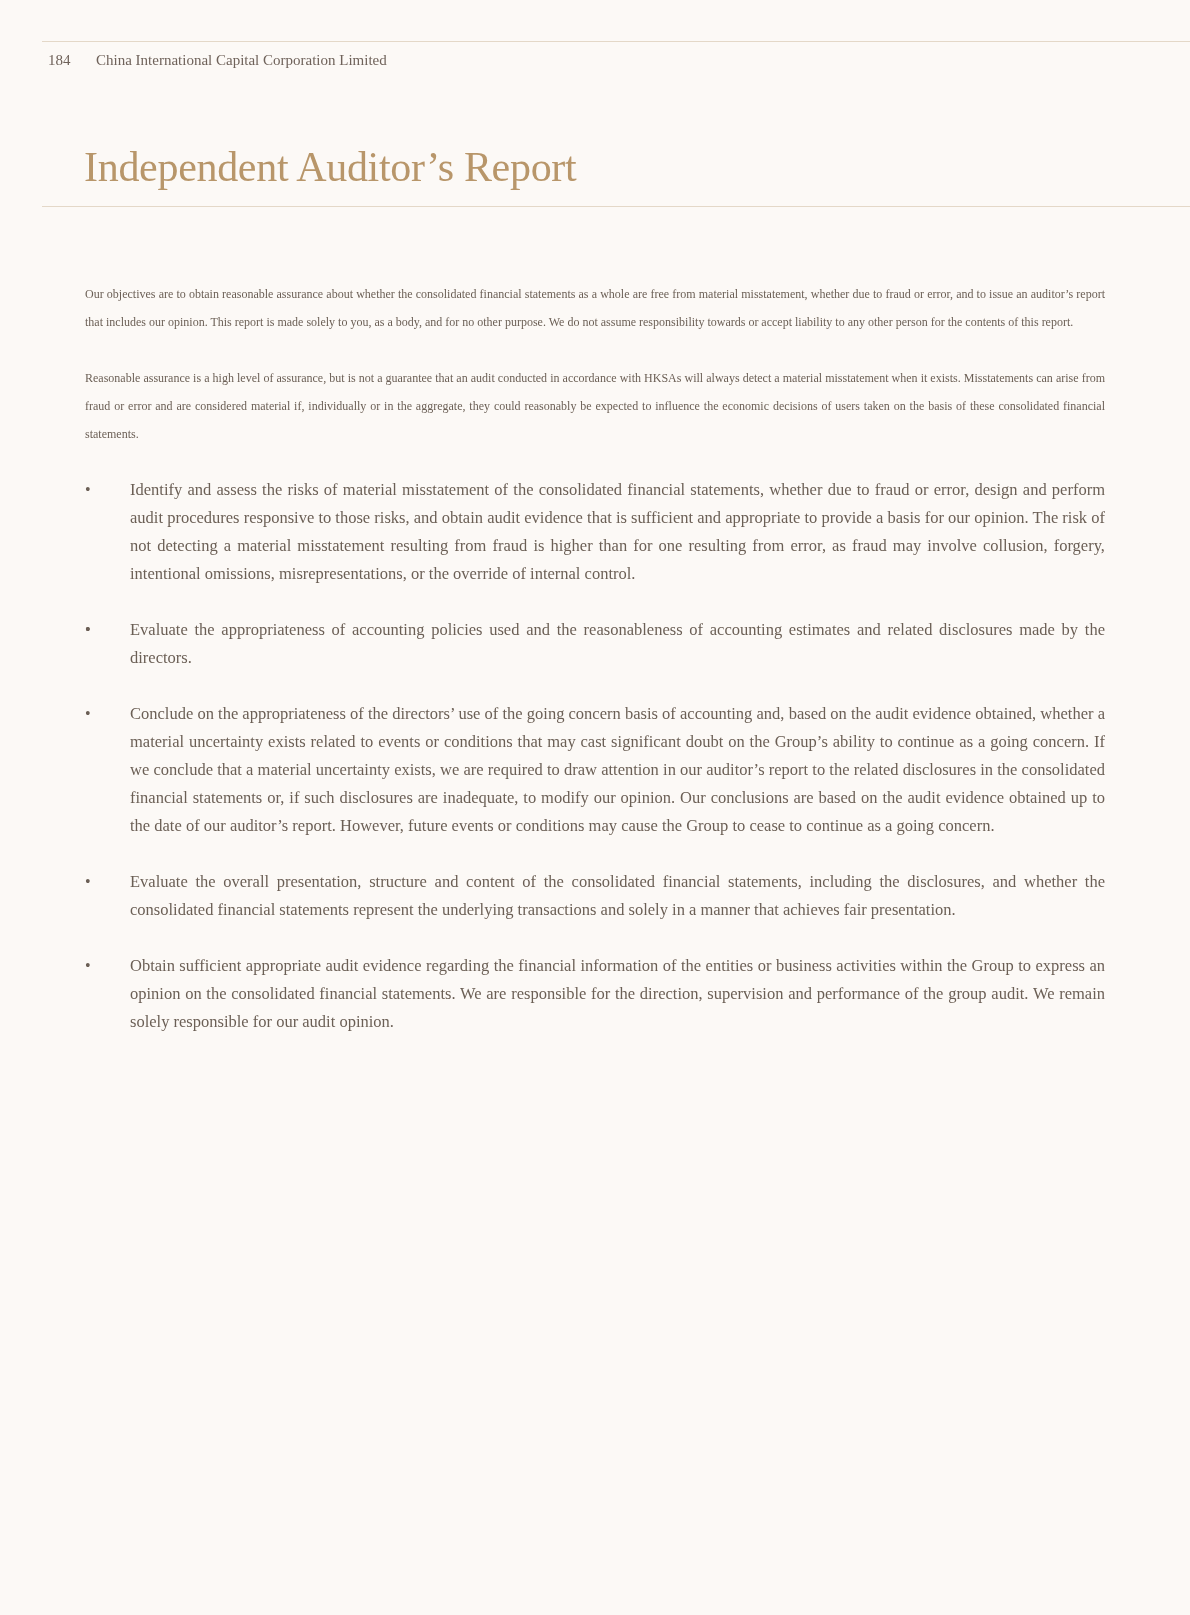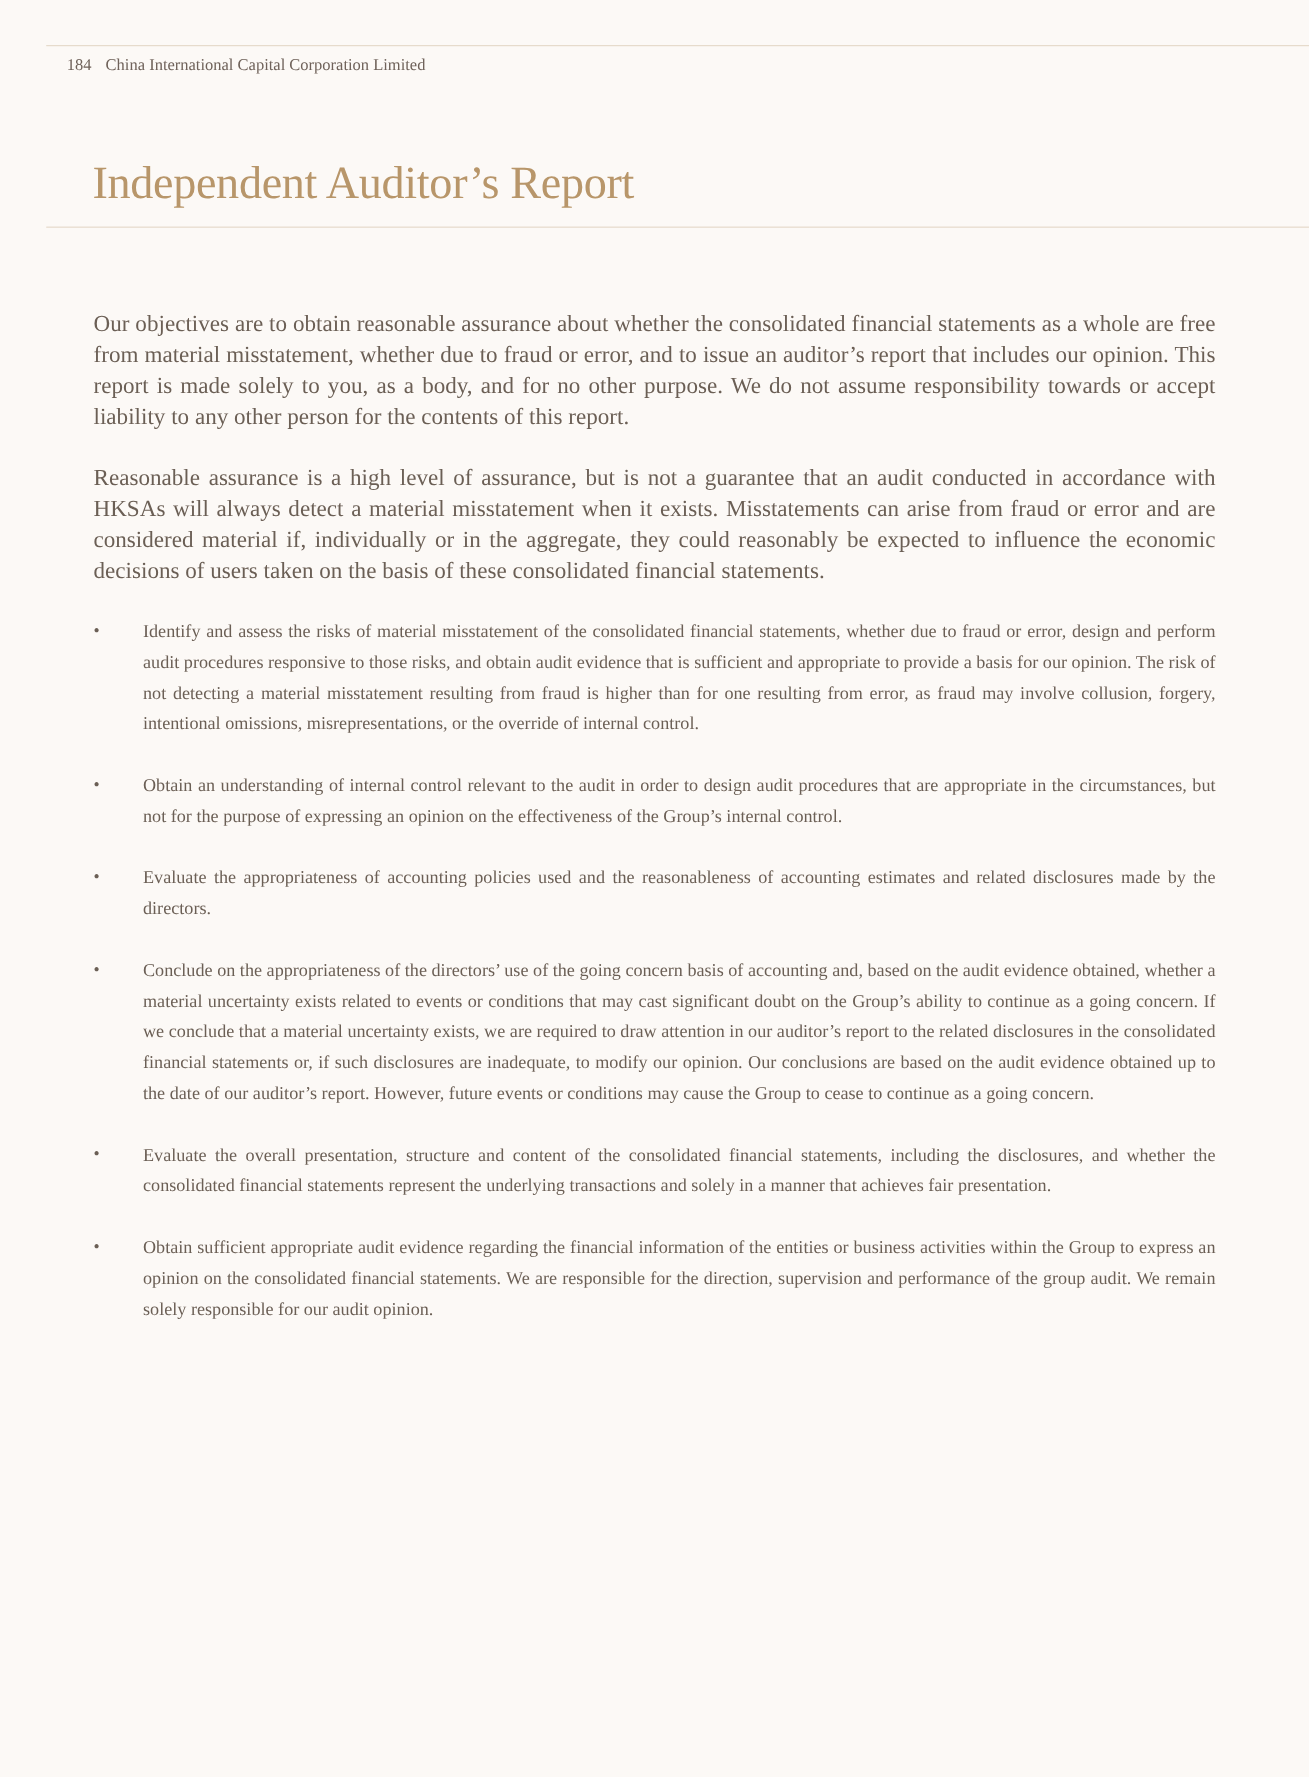--- a/index.html
+++ b/index.html
@@ -24,21 +24,20 @@
     }
     .rule.top { top: 41px; }
     .rule.under-title { top: 206px; }
     .running-head {
       position: absolute;
       top: 52px;
       left: 48px;
       font-size: 15px;
       color: #6f625a;
       white-space: nowrap;
-      text-align: center;
     }
     .running-head .page-num {
       display: inline-block;
       width: 48px;
     }
     .doc-title {
       position: absolute;
       top: 146px;
       left: 84px;
       margin: 0;
@@ -56,21 +55,21 @@
     }
     .section-heading {
       margin: 0 0 8px 0;
       font-size: 20.5px;
       font-weight: bold;
       color: #5d4d3f;
       line-height: 30px;
     }
     .para {
       margin: 0 0 28px 0;
-      font-size: 21px;
+      font-size: 12px;
       line-height: 28px;
       text-align: justify;
       color: #6b5f55;
     }
     .bullets {
       list-style: none;
       margin: 0;
       padding: 0;
     }
     .bullet-item {
@@ -108,21 +107,20 @@
   <p class="para">Our objectives are to obtain reasonable assurance about whether the consolidated financial statements as a whole are free from material misstatement, whether due to fraud or error, and to issue an auditor’s report that includes our opinion. This report is made solely to you, as a body, and for no other purpose. We do not assume responsibility towards or accept liability to any other person for the contents of this report.</p>
   <p class="para">Reasonable assurance is a high level of assurance, but is not a guarantee that an audit conducted in accordance with HKSAs will always detect a material misstatement when it exists. Misstatements can arise from fraud or error and are considered material if, individually or in the aggregate, they could reasonably be expected to influence the economic decisions of users taken on the basis of these consolidated financial statements.</p>
 
   <ul class="bullets">
     <li class="bullet-item">
       <span class="bullet-glyph">•</span>
       <span>Identify and assess the risks of material misstatement of the consolidated financial statements, whether due to fraud or error, design and perform audit procedures responsive to those risks, and obtain audit evidence that is sufficient and appropriate to provide a basis for our opinion. The risk of not detecting a material misstatement resulting from fraud is higher than for one resulting from error, as fraud may involve collusion, forgery, intentional omissions, misrepresentations, or the override of internal control.</span>
     </li>
     <li class="bullet-item">
       <span class="bullet-glyph">•</span>
-      <span>Obtain an understanding of internal control relevant to the audit in order to design audit procedures that are appropriate in the circumstances, but not for the purpose of expressing an opinion on the effectiveness of the Group’s internal control.</span>
     </li>
     <li class="bullet-item">
       <span class="bullet-glyph">•</span>
       <span>Evaluate the appropriateness of accounting policies used and the reasonableness of accounting estimates and related disclosures made by the directors.</span>
     </li>
     <li class="bullet-item">
       <span class="bullet-glyph">•</span>
       <span>Conclude on the appropriateness of the directors’ use of the going concern basis of accounting and, based on the audit evidence obtained, whether a material uncertainty exists related to events or conditions that may cast significant doubt on the Group’s ability to continue as a going concern. If we conclude that a material uncertainty exists, we are required to draw attention in our auditor’s report to the related disclosures in the consolidated financial statements or, if such disclosures are inadequate, to modify our opinion. Our conclusions are based on the audit evidence obtained up to the date of our auditor’s report. However, future events or conditions may cause the Group to cease to continue as a going concern.</span>
     </li>
     <li class="bullet-item">

